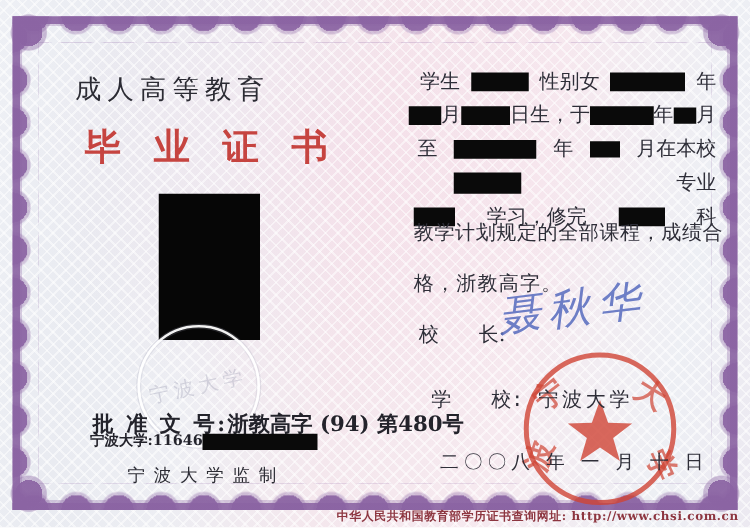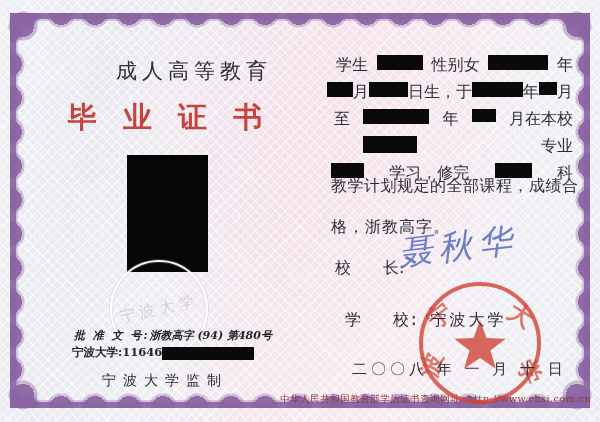--- a/index.html
+++ b/index.html
@@ -36,59 +36,59 @@
   .f-right{top:13px;bottom:14px;right:10px;width:21px;
     background-image:
       linear-gradient(to left, rgba(139,100,163,.92) 0 6px, rgba(139,100,163,.3) 6px 8px, rgba(0,0,0,0) 8px),
       radial-gradient(circle at 100% 17px, rgba(139,100,163,.95) 0 12px, rgba(139,100,163,.35) 12px 14px, rgba(0,0,0,0) 15px);
     background-size:100% 100%, 21px 34px; background-repeat:no-repeat,repeat-y;}
   .corner{position:absolute;width:30px;height:30px;
     background:radial-gradient(circle at 50% 50%, rgba(139,100,163,.95) 0 11px, rgba(139,100,163,.4) 11px 14px, rgba(0,0,0,0) 15px);}
   .c-tl{left:8px;top:11px;} .c-tr{right:8px;top:11px;} .c-bl{left:8px;bottom:12px;} .c-br{right:8px;bottom:12px;}
 
   
-  .program{position:absolute;left:60px;top:57px;width:212px;text-align:right;
+  .program{position:absolute;left:60px;top:57px;width:212px;text-align:left;
     font-size:21px;letter-spacing:5px;color:#2b2b33;}
   .title{position:absolute;left:52px;top:98px;width:228px;text-align:center;
     font-size:29px;font-weight:bold;word-spacing:12px;letter-spacing:2px;color:#c64440;}
   .photo{position:absolute;left:127px;top:155px;width:81px;height:117px;background:#060606;}
   .emboss{position:absolute;left:110px;top:260px;width:94px;height:94px;border-radius:50%;
     border:2px solid rgba(255,255,255,.95);
     box-shadow:0 0 0 1px rgba(165,165,185,.25), inset 0 0 0 1px rgba(165,165,185,.2);
     display:flex;align-items:center;justify-content:center;}
   .emboss span{font-size:16px;letter-spacing:4px;color:#9a9ab0;opacity:.35;transform:rotate(-12deg);}
   .regline{position:absolute;color:#23232b;font-weight:bold;white-space:nowrap;}
-  .approval{left:74px;top:328px;font-size:11px;font-style:italic;}
+  .approval{left:74px;top:328px;font-size:17px;}
   .approval .lbl{letter-spacing:2px;}
   .registration{left:72px;top:345px;font-size:11.5px;}
   .issuer{position:absolute;left:102px;top:372px;width:140px;text-align:left;
     font-size:14px;letter-spacing:7px;color:#2b2b33;}
 
   
   .rline{position:absolute;left:327px;width:246px;height:20px;display:flex;
-    align-items:flex-start;justify-content:space-between;font-size:16px;color:#2e2e38;white-space:nowrap;}
+    align-items:center;justify-content:space-between;font-size:16px;color:#2e2e38;white-space:nowrap;}
   .l1{top:55px;padding-left:9px;width:237px;}
   .l2{top:82px;}
   .l3{top:109px;padding-left:7px;width:239px;}
   .l4{top:136px;}
   .l5{top:163px;padding-left:4px;width:242px;}
   .l6{top:176px;padding-left:4px;justify-content:flex-start;letter-spacing:.5px;}
   .l7{top:217px;padding-left:4px;justify-content:flex-start;letter-spacing:1px;}
   .rd{display:inline-block;background:#0a0a0a;height:15px;vertical-align:middle;}
 
   .principal{position:absolute;left:335px;top:258px;font-size:16px;color:#2e2e38;z-index:3;}
   .school{position:absolute;left:345px;top:310px;font-size:16px;color:#2e2e38;z-index:3;font-family:Liberation Mono, monospace;}
   .school .name{margin-left:12px;letter-spacing:3px;}
   .signature{position:absolute;left:398px;top:224px;font-size:34px;color:#5b6fc0;
     transform:rotate(-7deg);letter-spacing:6px;opacity:.88;z-index:4;font-style:italic;}
   .dateline{position:absolute;left:352px;top:360px;font-size:15px;letter-spacing:4px;
     color:#2e2e38;z-index:3;white-space:nowrap;}
   .seal{position:absolute;left:402px;top:275px;z-index:2;}
 
-  .footer{position:absolute;right:9px;bottom:16px;font-size:9.5px;font-weight:normal;
+  .footer{position:absolute;right:9px;bottom:2px;font-size:9.5px;font-weight:bold;
     color:#8d3640;letter-spacing:.5px;}
 </style>
 </head>
 <body>
 
 <div class="page">
   <div class="texture"></div>
 
   <div class="f f-top"></div>
   <div class="f f-bottom"></div>

